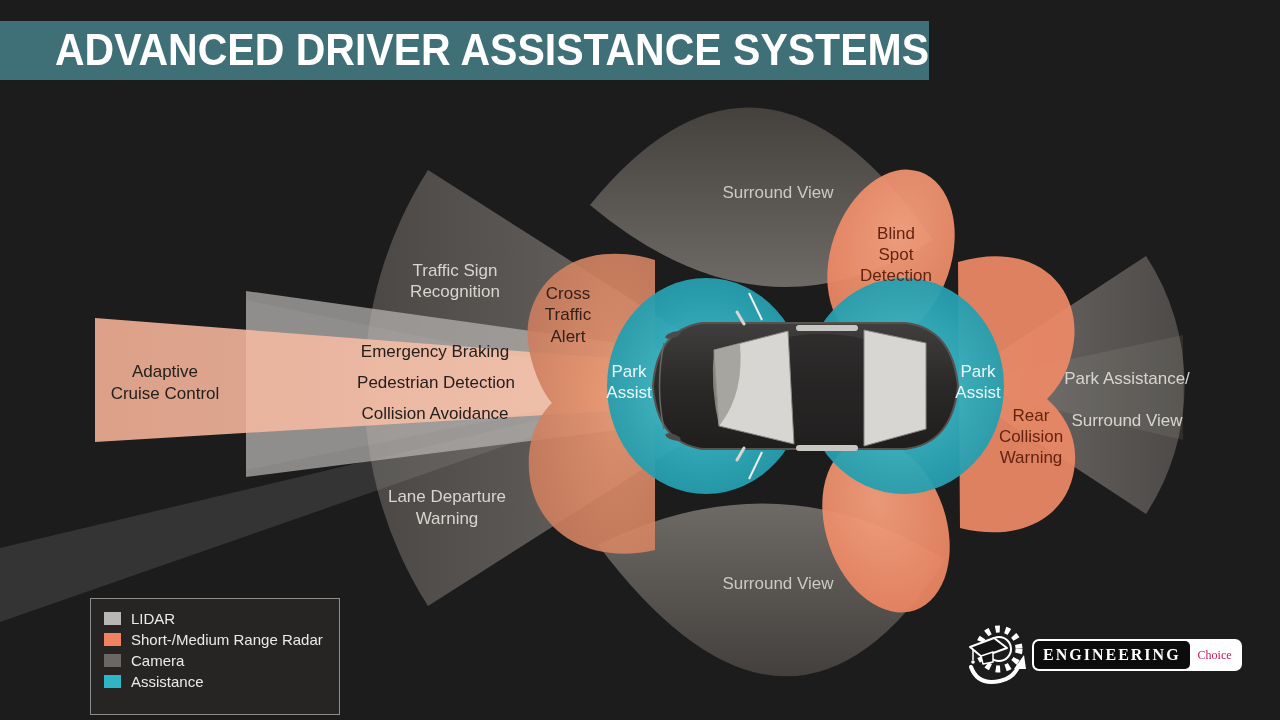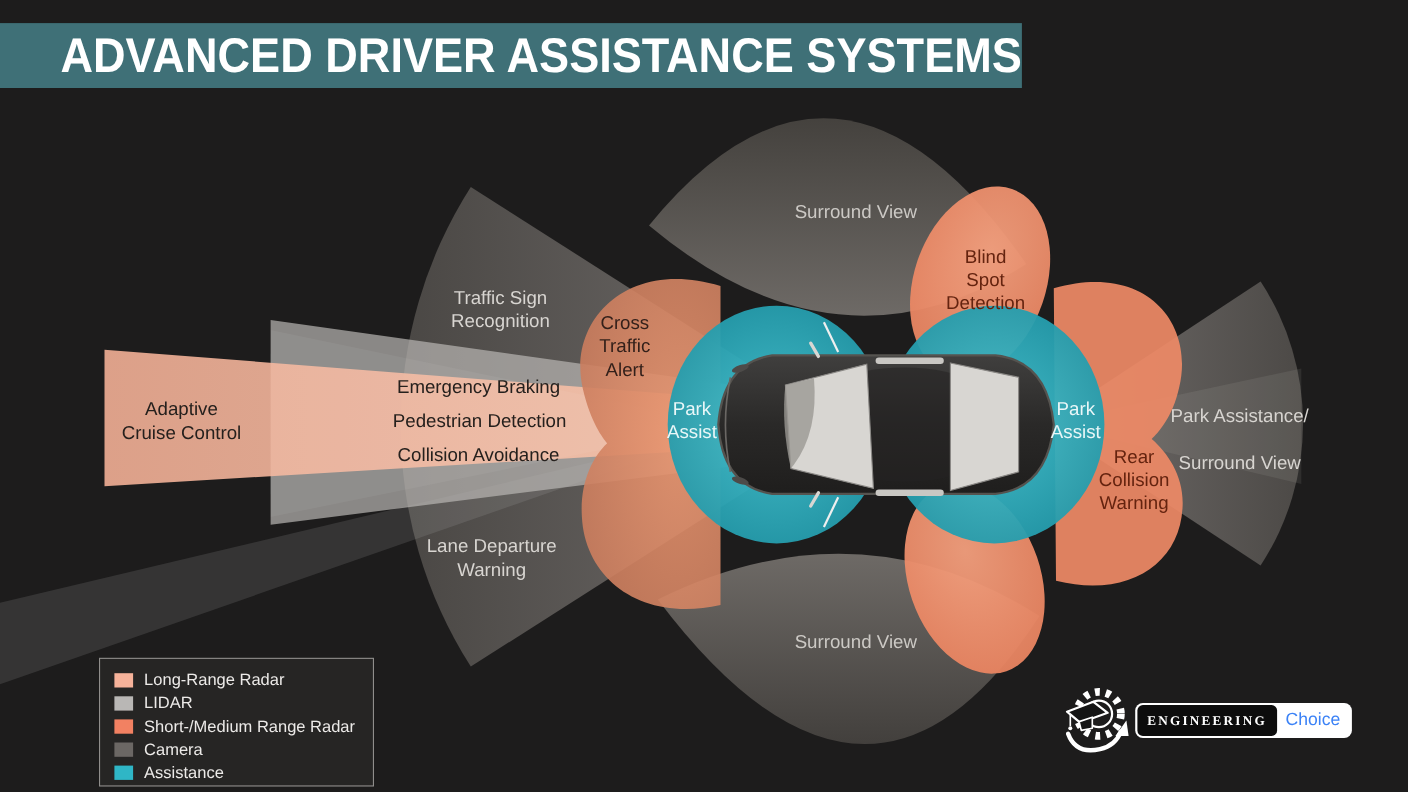--- a/index.html
+++ b/index.html
@@ -30,25 +30,25 @@
   .logo{position:absolute;left:966px;top:618px;width:270px;height:80px;}
   .logo-gear{position:absolute;left:0;top:2px;}
   .logo-pill{
     position:absolute;left:66px;top:21px;height:32px;
     display:flex;align-items:stretch;background:#ffffff;border-radius:7px;
     padding:2px;box-sizing:border-box;
   }
   .logo-brand{
     background:#0c0c0c;border-radius:5px;display:flex;align-items:center;
     padding:0 9px;color:#ffffff;font-family:"Liberation Serif","DejaVu Serif",serif;
-    font-size:12px;letter-spacing:2px;font-weight:bold;
+    font-size:16px;letter-spacing:2px;font-weight:bold;
   }
   .logo-suffix{
-    display:flex;align-items:center;padding:0 8px;color:#3b82f6;
-    font-family:Liberation Sans, sans-serif;font-size:16px;
+    display:flex;align-items:center;padding:0 8px;color:#be185d;
+    font-family:Liberation Serif, serif;font-size:12px;
   }
   svg text{font-family:"Liberation Sans","DejaVu Sans",sans-serif;font-size:17px;}
   .lbl-dark{fill:#25201d;}
   .lbl-maroon{fill:#64230f;}
   .lbl-brown{fill:#33201a;}
   .lbl-light{fill:#d8d5d1;}
   .lbl-white{fill:#eaf7f8;}
   .lbl-gray{fill:#ccc9c5;}
 </style>
 </head>
@@ -179,24 +179,20 @@
     <text class="lbl-light" x="1127" y="426">Surround View</text>
   </g>
 </svg>
 
 <div class="title-banner" style="background-color: rgb(63, 112, 119);">
   <span>ADVANCED DRIVER ASSISTANCE SYSTEMS</span>
 </div>
 
 <div class="legend">
   <div class="legend-row">
-    <div class="legend-swatch" style="background-color: rgb(246, 178, 154);"></div>
-    <span class="legend-label">Long-Range Radar</span>
-  </div>
-  <div class="legend-row">
     <div class="legend-swatch" style="background-color: rgb(185, 183, 181);"></div>
     <span class="legend-label">LIDAR</span>
   </div>
   <div class="legend-row">
     <div class="legend-swatch" style="background-color: rgb(242, 129, 98);"></div>
     <span class="legend-label">Short-/Medium Range Radar</span>
   </div>
   <div class="legend-row">
     <div class="legend-swatch" style="background-color: rgb(107, 103, 100);"></div>
     <span class="legend-label">Camera</span>

